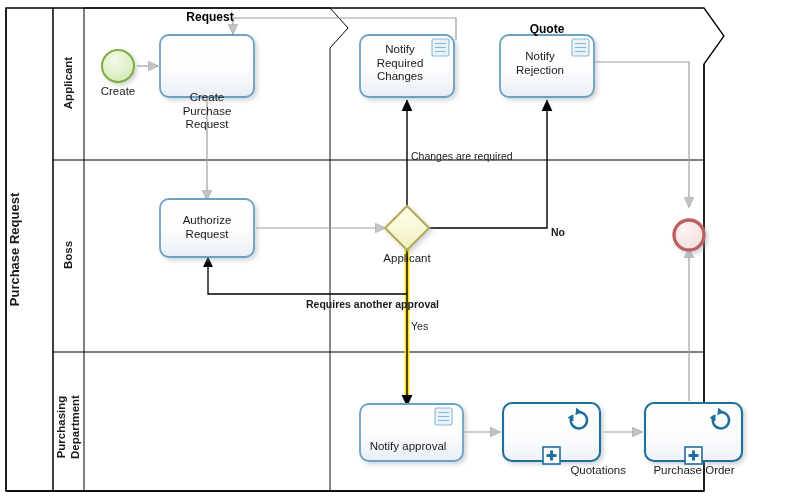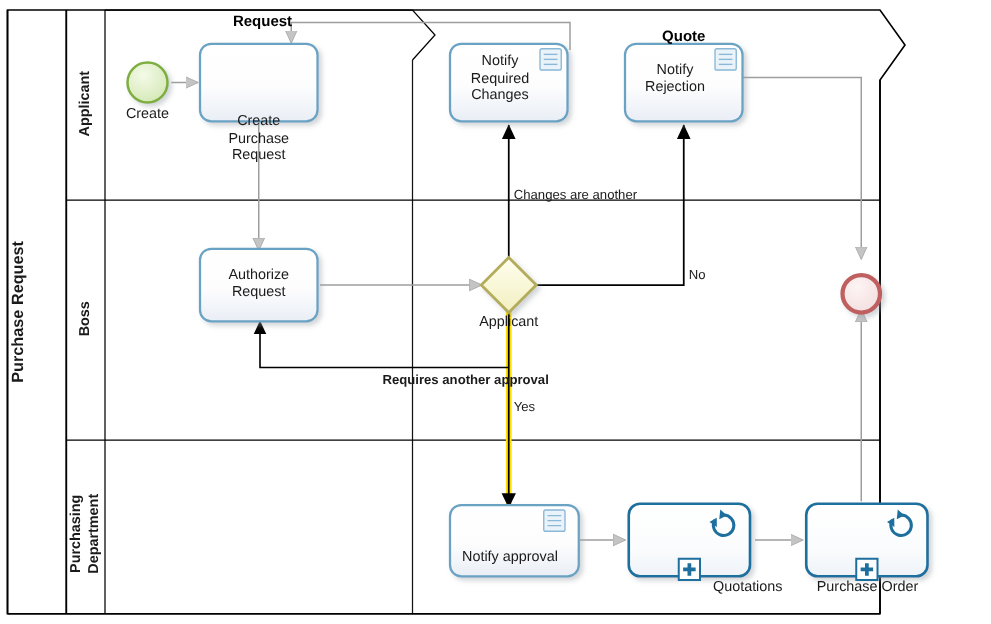--- a/index.html
+++ b/index.html
@@ -273,21 +273,21 @@
   <div class="task-label" style="left:358px; top:440px; width:100px;">Notify approval</div>
 
   <div class="outside-label" style="left:529px; top:464px; width:97px;text-align:right;">Quotations</div>
 
   <div class="outside-label" style="left:639px; top:464px; width:110px;text-align:center;">Purchase Order</div>
 
   <div class="outside-label" style="left:88px; top:85px; width:60px;">Create</div>
 
   <div class="outside-label" style="left:357px; top:252px; width:100px;">Applicant</div>
 
-  <div class="flow-label" style="left:411px; top:150px;">Changes are another</div>
-
-  <div class="flow-label" style="left:551px; top:214px;">No</div>
+  <div class="flow-label" style="left:411px; top:150px;">Changes are required</div>
+
+  <div class="flow-label" style="left:551px; top:226px;font-weight:bold;">No</div>
 
   <div class="flow-label" style="left:411px; top:320px;">Yes</div>
 
   <div class="flow-label" style="left:306px; top:298px;font-weight:bold;">Requires another approval</div>
 
 </div>
 
 </body></html>

